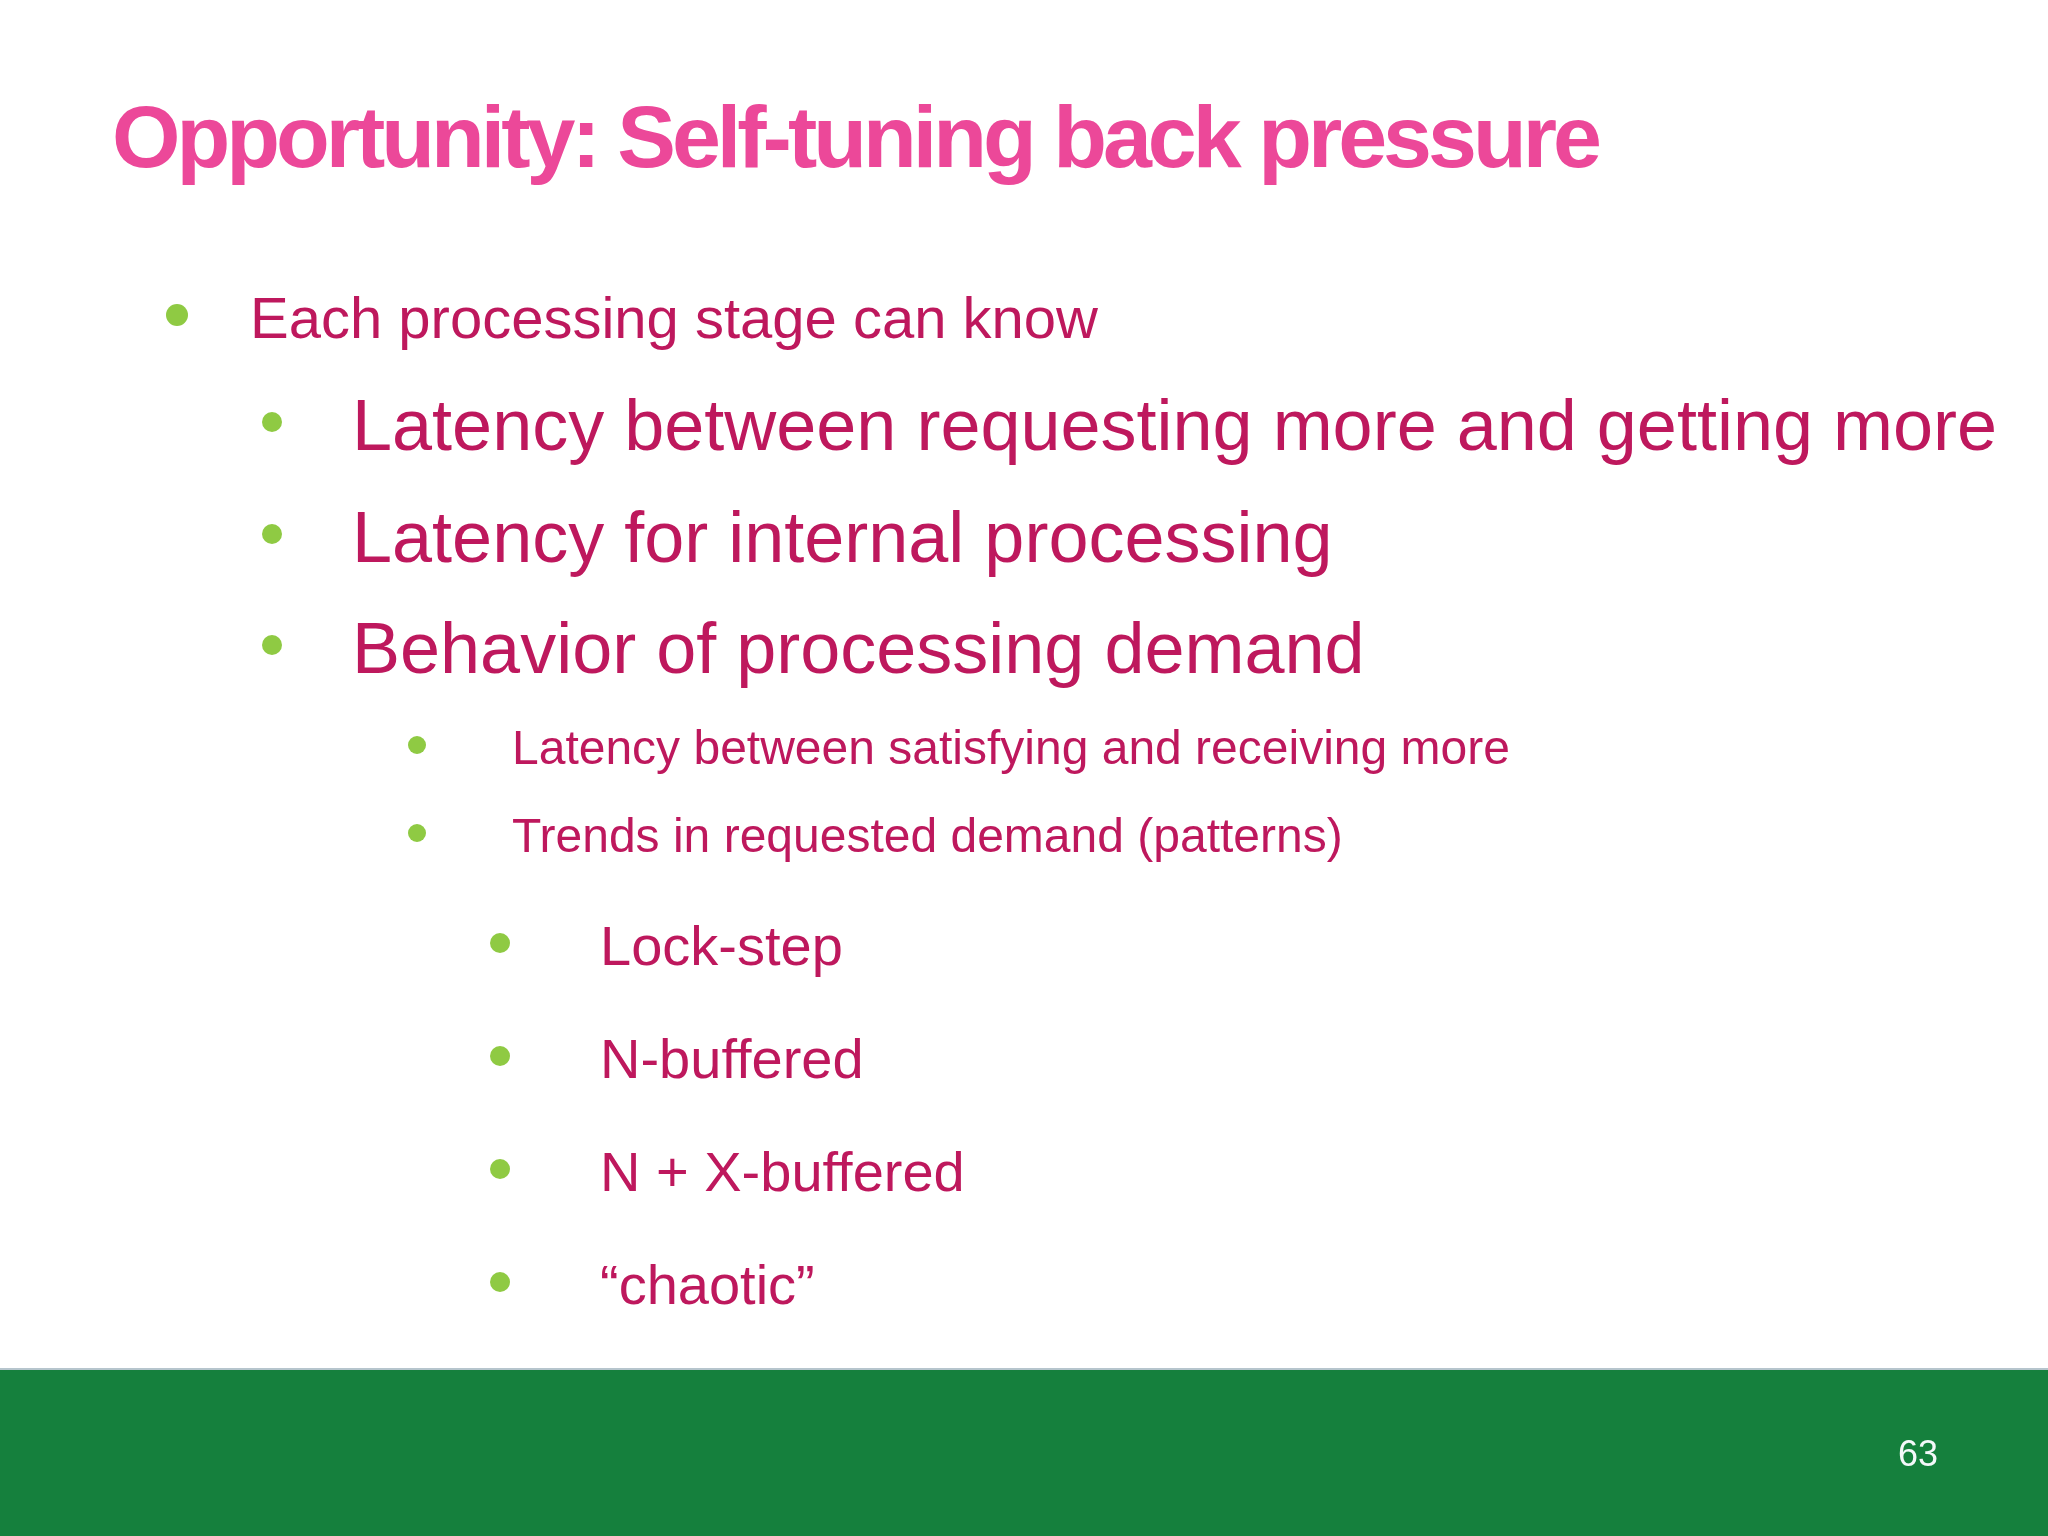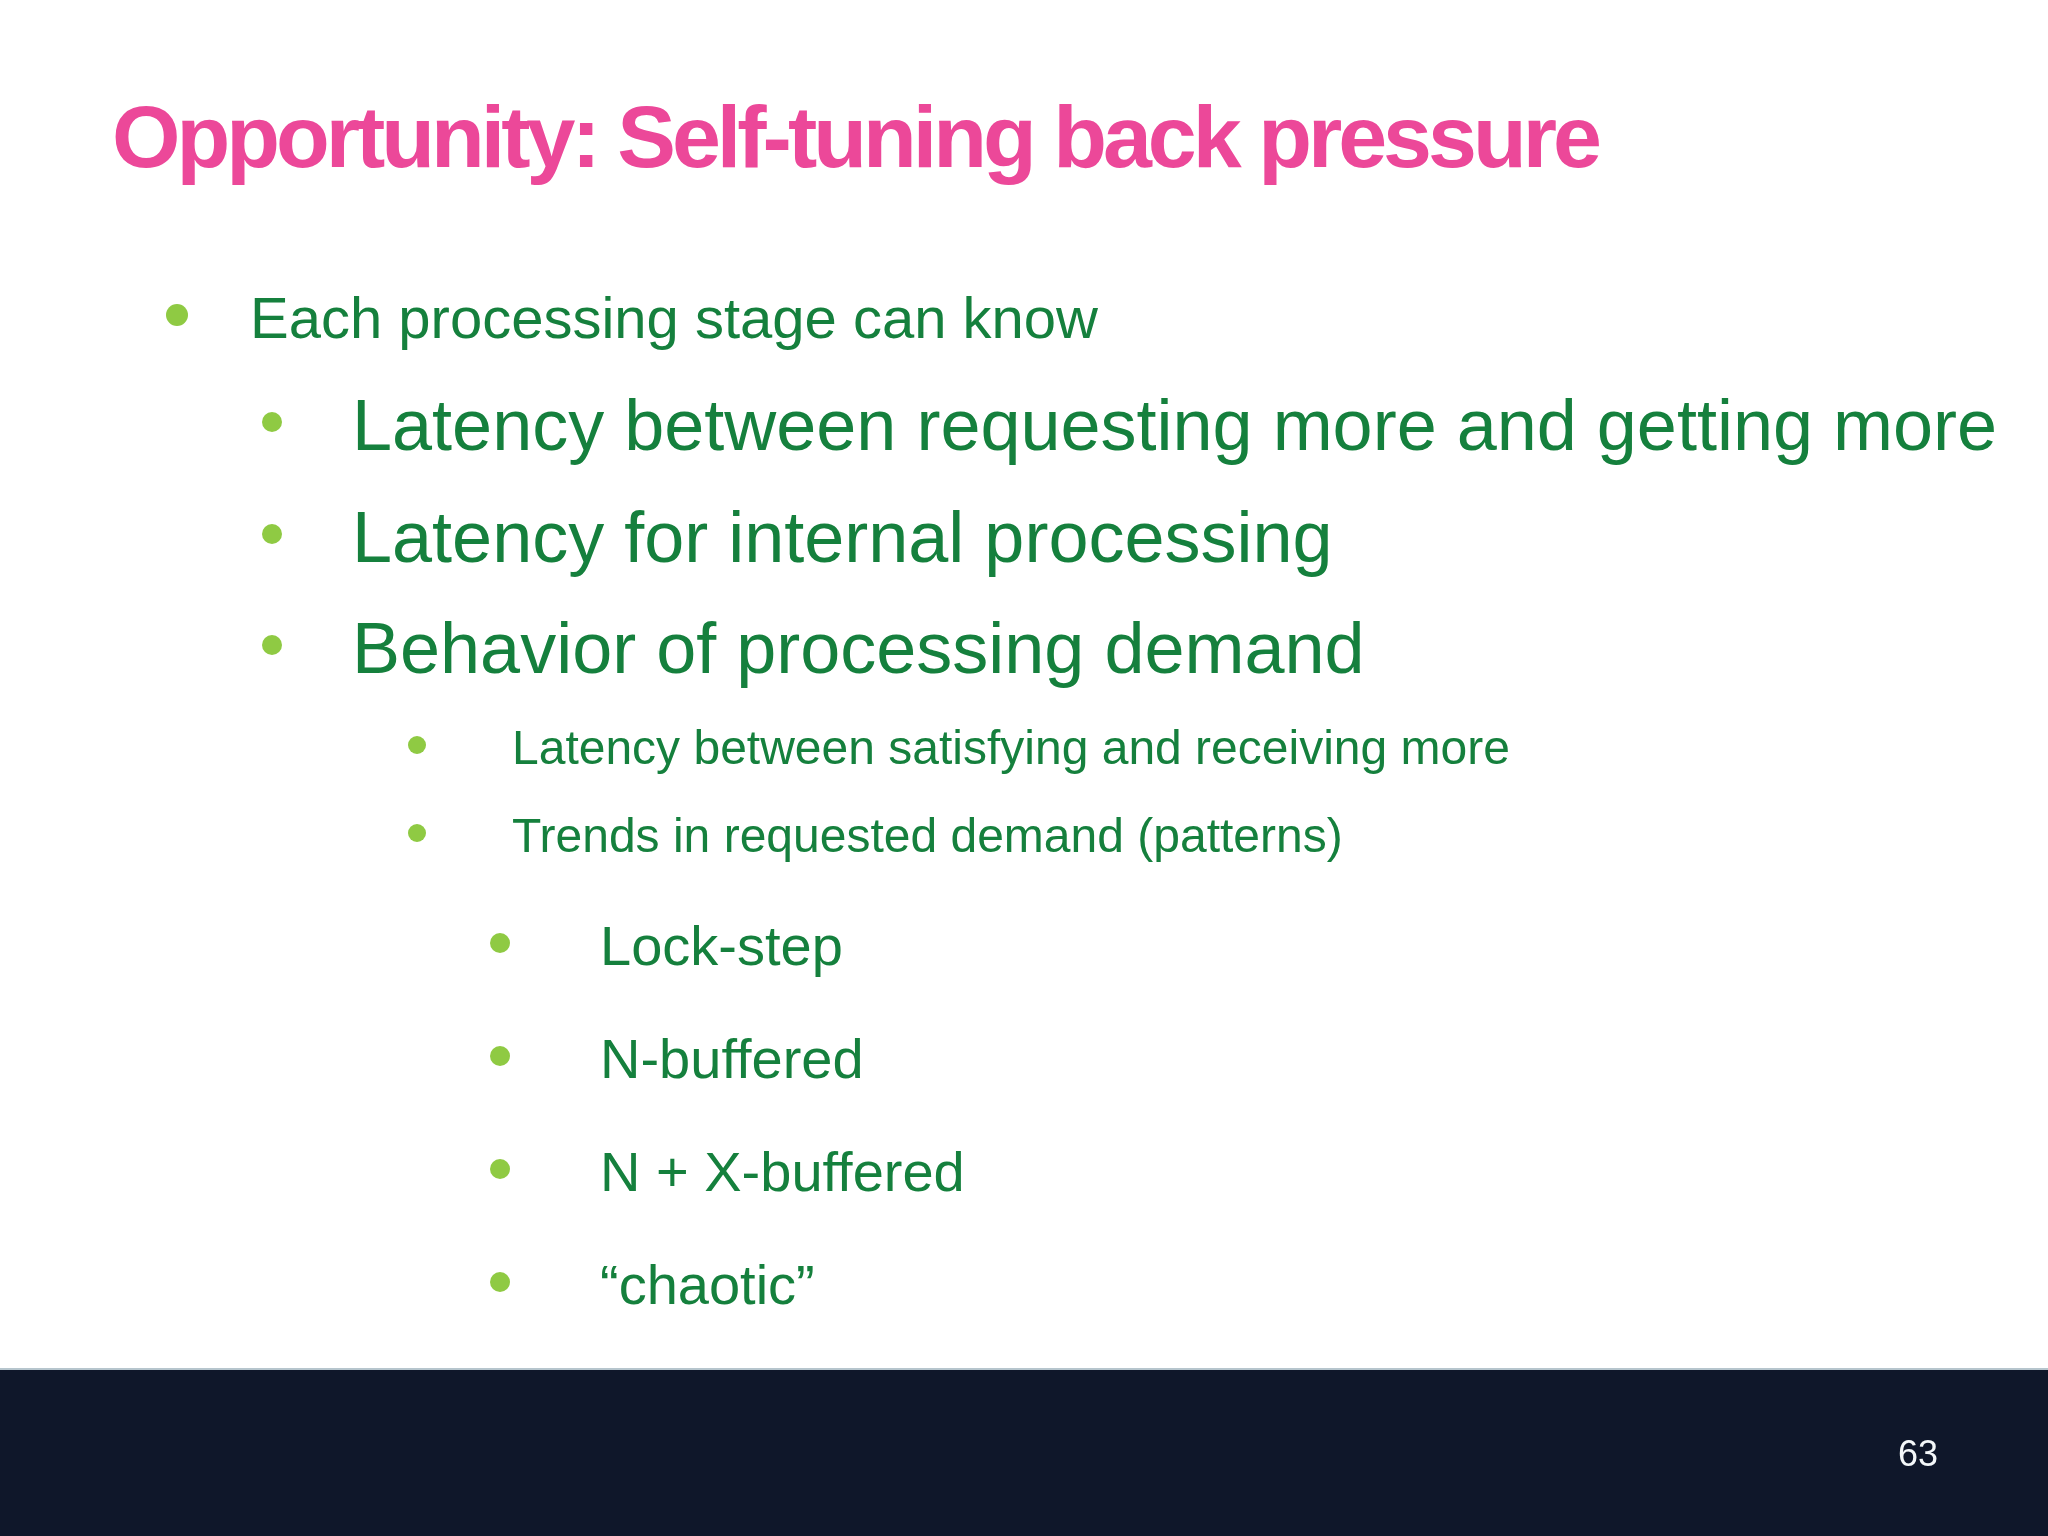--- a/index.html
+++ b/index.html
@@ -24,21 +24,21 @@
     line-height: 1.2;
     font-weight: 700;
     letter-spacing: -4px;
     color: #ec4899;
     white-space: nowrap;
   }
   .bullet-row {
     position: absolute;
     left: 0;
     right: 40px;
-    color: #15803d;
+    color: #be185d;
     white-space: nowrap;
   }
   .bullet-dot {
     position: absolute;
     border-radius: 50%;
     background: #8fca43;
     display: inline-block;
   }
   
   .lvl1 { padding-left: 250px; font-size: 58px; line-height: 78px; }
@@ -60,21 +60,21 @@
   .row-7 { top: 1021px; }
   .row-8 { top: 1134px; }
   .row-9 { top: 1247px; }
 
   .footer-bar {
     position: absolute;
     left: 0;
     bottom: 0;
     width: 100%;
     height: 168px;
-    background: #0f172a;
+    background: #15803d;
     border-top: 2px solid #b6c5cd;
     box-sizing: border-box;
   }
   .page-number {
     position: absolute;
     left: 1898px;
     top: 66px;
     font-size: 36px;
     line-height: 1;
     color: #f4f8fa;

